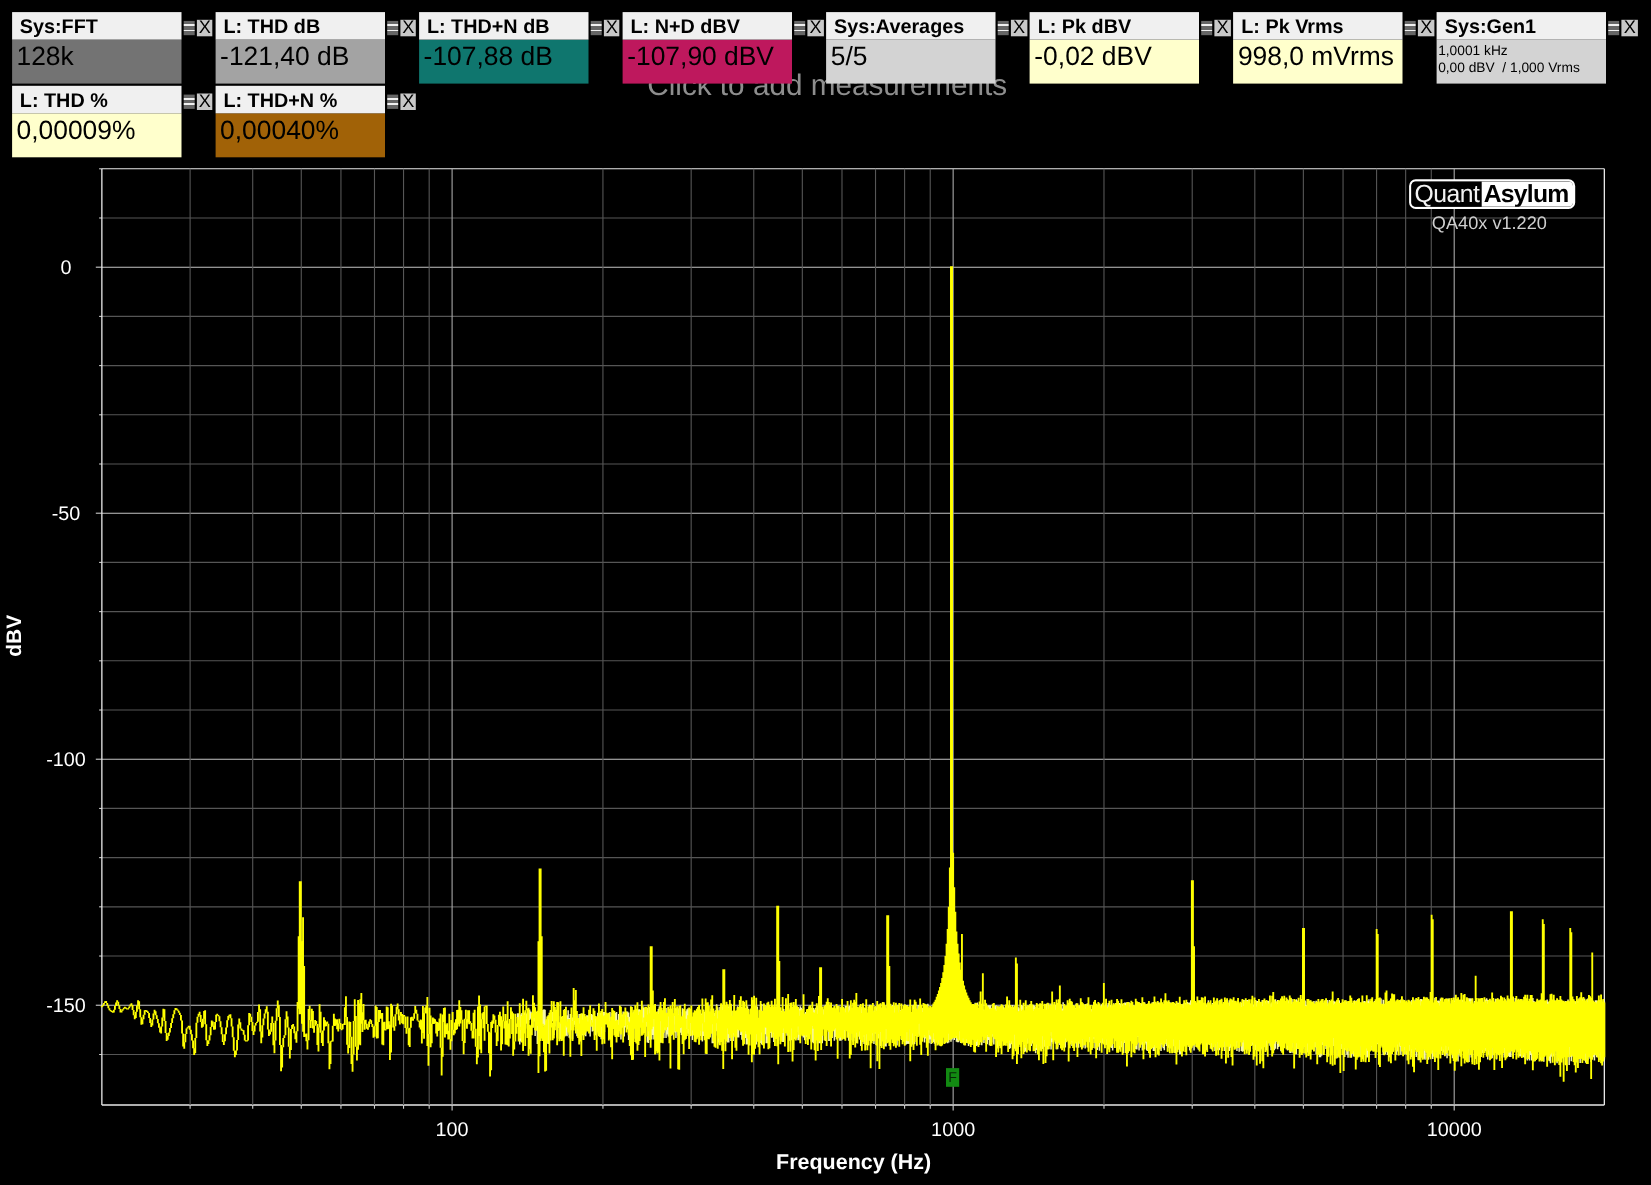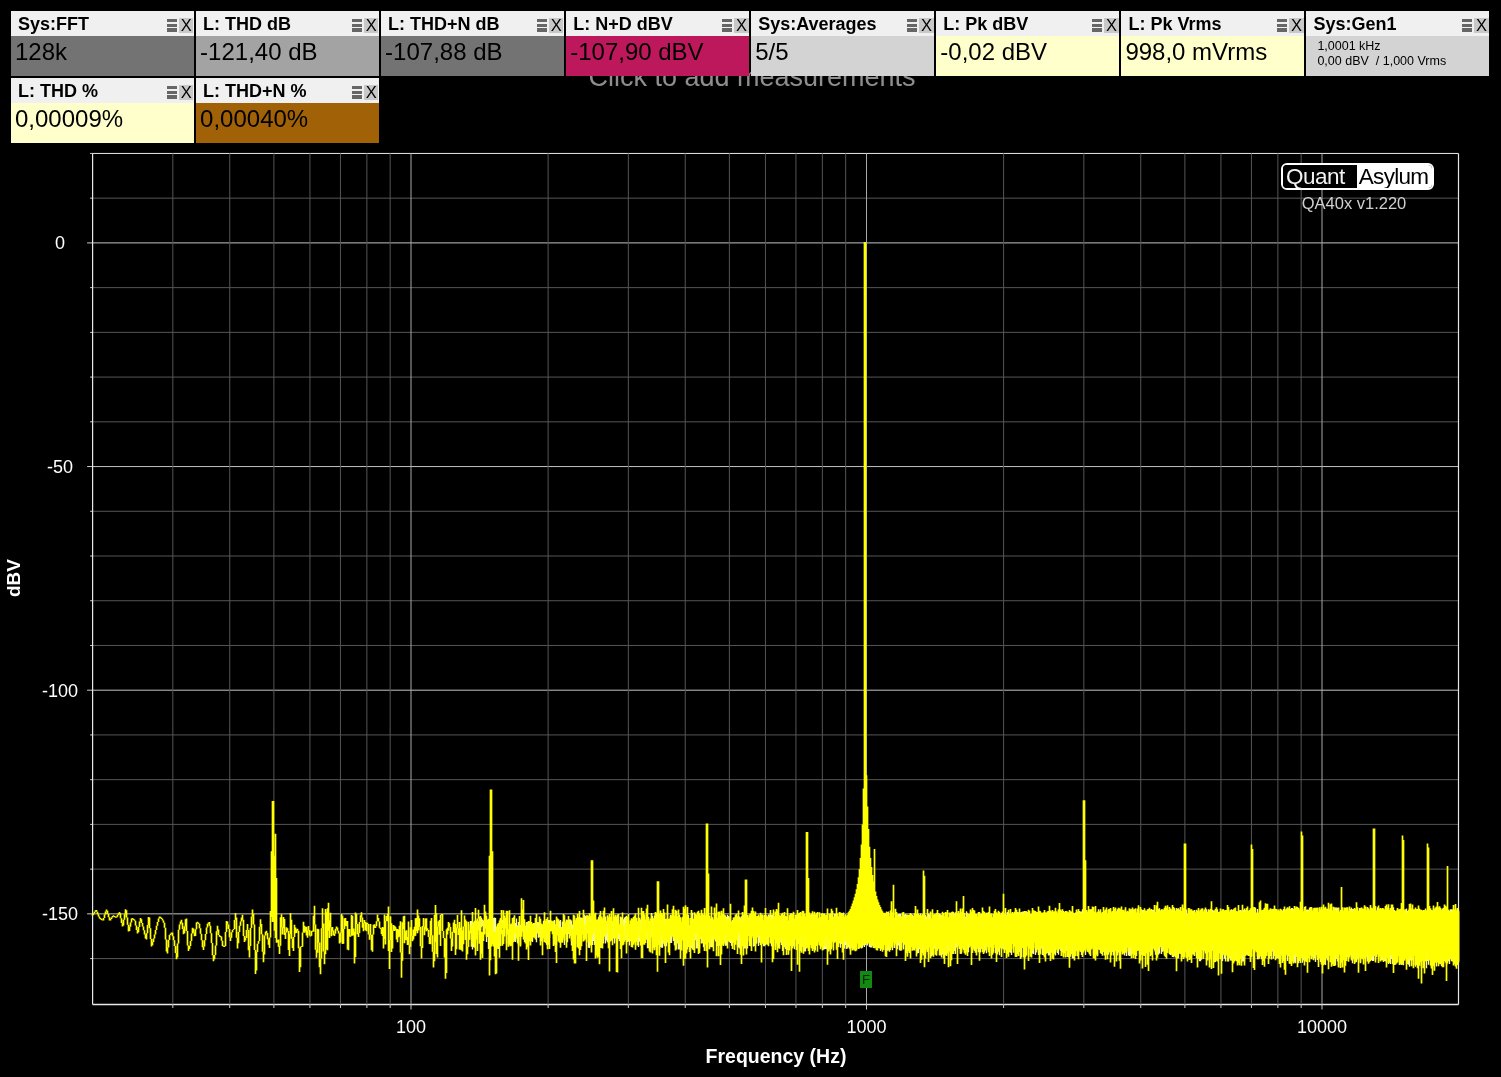--- a/index.html
+++ b/index.html
@@ -1,26 +1,26 @@
 <!DOCTYPE html>
 <html><head><meta charset="utf-8"><style>
 html,body{margin:0;padding:0;background:#000;width:1501px;height:1077px;overflow:hidden}
 *{box-sizing:border-box}
 body{font-family:"Liberation Sans",sans-serif;position:relative}
 svg text{font-family:"Liberation Sans",sans-serif}
-.panel{position:absolute;width:183px}
+.panel{position:absolute;width:154px}
 .ph{height:25px;background:#f0f0f0;color:#000;font-size:18px;font-weight:bold;line-height:26px;padding-left:7px;position:relative;white-space:nowrap}
 .pv{height:40px;color:#000;font-size:24px;line-height:32px;padding-left:4px;white-space:nowrap}
-.pvg{padding-left:11px}
+.pvg{padding-left:1px}
 .gsm{font-size:12.5px;line-height:15.5px;padding-top:3px}
 .mn{position:absolute;left:156px;top:8.7px;width:10px;height:12.6px;background:linear-gradient(#666 0 3.2px,#f0f0f0 3.2px 4.7px,#666 4.7px 7.9px,#f0f0f0 7.9px 9.4px,#666 9.4px 12.6px)}
 .xb{position:absolute;left:168px;top:7.3px;width:14.4px;height:15px;background:#c8c8c8;color:#000;font-size:16.5px;font-weight:normal;line-height:15.5px;text-align:center}
 .logo{position:absolute;left:1281px;top:162.5px;height:27.5px;border:2px solid #fff;border-radius:6px;display:flex;overflow:hidden;background:#000}
-.lq{background:#000;color:#f2f2f2;font-size:22.5px;font-weight:300;line-height:23.5px;padding:0 12px 0 3px;letter-spacing:-0.5px}
-.la{background:#fff;color:#000;font-size:22.5px;font-weight:normal;line-height:23.5px;padding:0 4px 0 2px;letter-spacing:-0.7px}
+.lq{background:#000;color:#f2f2f2;font-size:22.5px;font-weight:300;line-height:23.5px;padding:0 2px 0 3px;letter-spacing:-0.5px}
+.la{background:#fff;color:#000;font-size:22.5px;font-weight:bold;line-height:23.5px;padding:0 4px 0 2px;letter-spacing:-0.7px}
 .fmark{position:absolute;left:859.8px;top:970.8px;width:12.4px;height:17.5px;background:#128a12;color:#062706;font-size:13px;line-height:17.5px;text-align:center}
 </style></head>
 <body>
 <svg width="1501" height="1077" viewBox="0 0 1501 1077" style="position:absolute;left:0;top:0">
 <line x1="92.6" y1="153.44" x2="1458.5" y2="153.44" stroke="#e8e8e8" stroke-width="1"></line>
 <line x1="90.1" y1="153.44" x2="92.6" y2="153.44" stroke="#cccccc" stroke-width="1"></line>
 <line x1="92.6" y1="198.17" x2="1458.5" y2="198.17" stroke="#565656" stroke-width="1"></line>
 <line x1="90.1" y1="198.17" x2="92.6" y2="198.17" stroke="#cccccc" stroke-width="1"></line>
 <line x1="92.6" y1="242.90" x2="1458.5" y2="242.90" stroke="#c4c4c4" stroke-width="1"></line>
 <line x1="87.1" y1="242.90" x2="92.6" y2="242.90" stroke="#cccccc" stroke-width="1"></line>
@@ -128,21 +128,21 @@
 <div class="panel" style="left:11.0px;top:10.5px">
     <div class="ph">Sys:FFT<div class="mn"></div><div class="xb">X</div></div>
     <div class="pv" style="background:#737373">128k</div>
   </div>
 <div class="panel" style="left:196.1px;top:10.5px">
     <div class="ph">L: THD dB<div class="mn"></div><div class="xb">X</div></div>
     <div class="pv" style="background:#a3a3a3">-121,40 dB</div>
   </div>
 <div class="panel" style="left:381.1px;top:10.5px">
     <div class="ph">L: THD+N dB<div class="mn"></div><div class="xb">X</div></div>
-    <div class="pv" style="background:#737373">-107,88 dB</div>
+    <div class="pv" style="background:#0f766e">-107,88 dB</div>
   </div>
 <div class="panel" style="left:566.2px;top:10.5px">
     <div class="ph">L: N+D dBV<div class="mn"></div><div class="xb">X</div></div>
     <div class="pv" style="background:#be185d">-107,90 dBV</div>
   </div>
 <div class="panel" style="left:751.2px;top:10.5px">
     <div class="ph">Sys:Averages<div class="mn"></div><div class="xb">X</div></div>
     <div class="pv" style="background:#d3d3d3">5/5</div>
   </div>
 <div class="panel" style="left:936.3px;top:10.5px">

